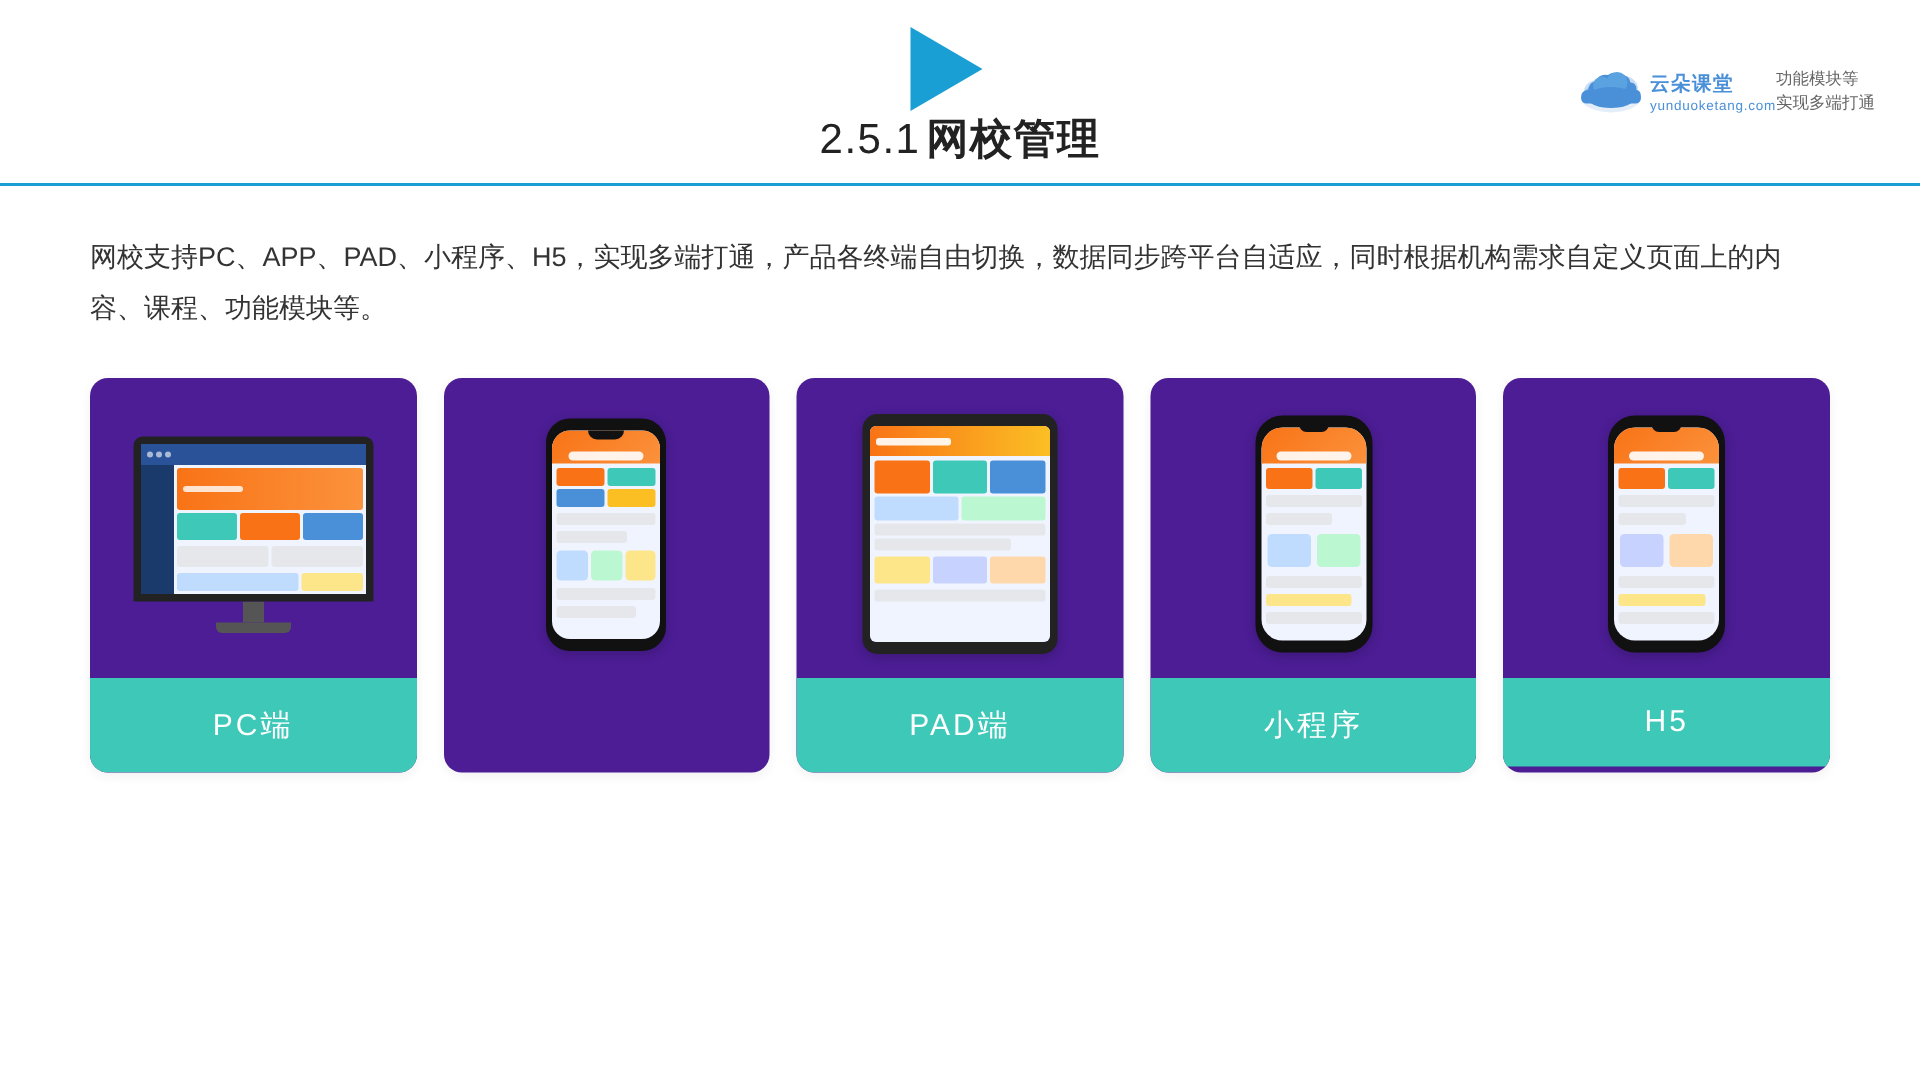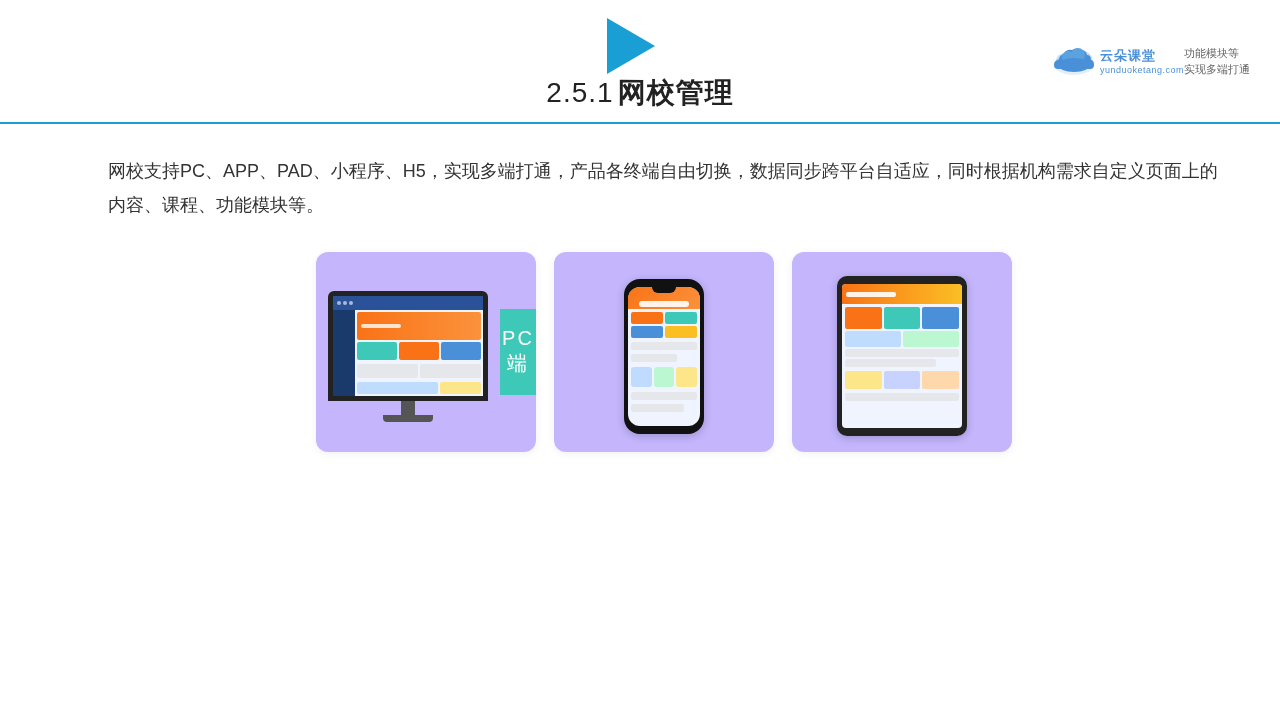--- a/index.html
+++ b/index.html
@@ -58,40 +58,39 @@
       letter-spacing: 0.5px;
     }
     .brand-slogan {
       font-size: 11px;
       color: #666;
       text-align: left;
       line-height: 1.5;
     }
     .content {
       padding: 30px 60px;
-      margin-left: 48px;
     }
     .description {
       font-size: 18px;
       color: #333;
       line-height: 1.9;
       margin-bottom: 30px;
     }
     .cards-row {
       display: flex;
       gap: 18px;
       justify-content: center;
       margin-top: 20px;
     }
     .card {
-      background: #c4b5fd;
+      background: #4c1d95;
       border-radius: 12px;
       width: 220px;
       display: flex;
-      flex-direction: row;
+      flex-direction: column;
       align-items: center;
       overflow: hidden;
       box-shadow: 0 2px 8px rgba(0,0,0,0.06);
     }
     .card-image {
       width: 100%;
       height: 200px;
       display: flex;
       align-items: center;
       justify-content: center;
@@ -433,18 +432,75 @@
               <div style="display:flex;gap:2px;margin-top:2px;">
                 <div style="flex:1;height:18px;background:#fde68a;border-radius:2px;"></div>
                 <div style="flex:1;height:18px;background:#c7d2fe;border-radius:2px;"></div>
                 <div style="flex:1;height:18px;background:#fed7aa;border-radius:2px;"></div>
               </div>
               <div style="height:8px;background:#e5e7eb;border-radius:2px;margin-top:2px;"></div>
             </div>
           </div>
         </div>
       </div>
-    </div>
-
-
+      <div class="card-label">PAD端</div>
+    </div>
+
+    <div class="card">
+      <div class="card-image">
+        <div class="phone-mockup" style="width:78px;height:158px;border-radius:18px;">
+          <div class="phone-notch" style="width:20px;height:5px;top:6px;"></div>
+          <div class="phone-screen" style="border-radius:14px;">
+            <div class="phone-screen-top" style="height:24px;">
+              <div class="phone-screen-top-text"></div>
+            </div>
+            <div class="phone-content-area">
+              <div class="phone-row">
+                <div class="phone-block" style="flex:1;background:#f97316;height:14px;"></div>
+                <div class="phone-block" style="flex:1;background:#3dc8b8;height:14px;"></div>
+              </div>
+              <div style="height:8px;background:#e5e7eb;border-radius:2px;margin-top:2px;"></div>
+              <div style="height:8px;background:#e5e7eb;border-radius:2px;margin-top:2px;width:70%;"></div>
+              <div class="phone-row" style="margin-top:3px;">
+                <div style="flex:1;height:22px;background:#bfdbfe;border-radius:3px;margin:1px;"></div>
+                <div style="flex:1;height:22px;background:#bbf7d0;border-radius:3px;margin:1px;"></div>
+              </div>
+              <div style="height:8px;background:#e5e7eb;border-radius:2px;margin-top:3px;"></div>
+              <div style="height:8px;background:#fde68a;border-radius:2px;margin-top:2px;width:90%;"></div>
+              <div style="height:8px;background:#e5e7eb;border-radius:2px;margin-top:2px;"></div>
+            </div>
+          </div>
+        </div>
+      </div>
+      <div class="card-label">小程序</div>
+    </div>
+
+    <div class="card">
+      <div class="card-image">
+        <div class="phone-mockup" style="width:78px;height:158px;border-radius:18px;">
+          <div class="phone-notch" style="width:20px;height:5px;top:6px;"></div>
+          <div class="phone-screen" style="border-radius:14px;">
+            <div class="phone-screen-top" style="height:24px;">
+              <div class="phone-screen-top-text"></div>
+            </div>
+            <div class="phone-content-area">
+              <div class="phone-row">
+                <div class="phone-block" style="flex:1;background:#f97316;height:14px;"></div>
+                <div class="phone-block" style="flex:1;background:#3dc8b8;height:14px;"></div>
+              </div>
+              <div style="height:8px;background:#e5e7eb;border-radius:2px;margin-top:2px;"></div>
+              <div style="height:8px;background:#e5e7eb;border-radius:2px;margin-top:2px;width:70%;"></div>
+              <div class="phone-row" style="margin-top:3px;">
+                <div style="flex:1;height:22px;background:#c7d2fe;border-radius:3px;margin:1px;"></div>
+                <div style="flex:1;height:22px;background:#fed7aa;border-radius:3px;margin:1px;"></div>
+              </div>
+              <div style="height:8px;background:#e5e7eb;border-radius:2px;margin-top:3px;"></div>
+              <div style="height:8px;background:#fde68a;border-radius:2px;margin-top:2px;width:90%;"></div>
+              <div style="height:8px;background:#e5e7eb;border-radius:2px;margin-top:2px;"></div>
+            </div>
+          </div>
+        </div>
+      </div>
+      <div class="card-label">H5</div>
+    </div>
 
   </div>
 </div>
 
 </body></html>

